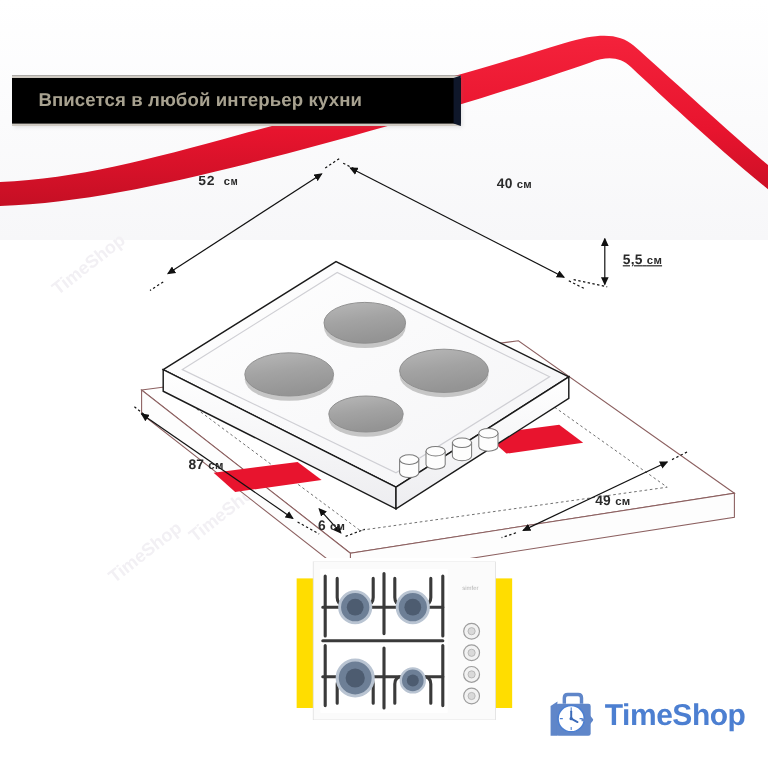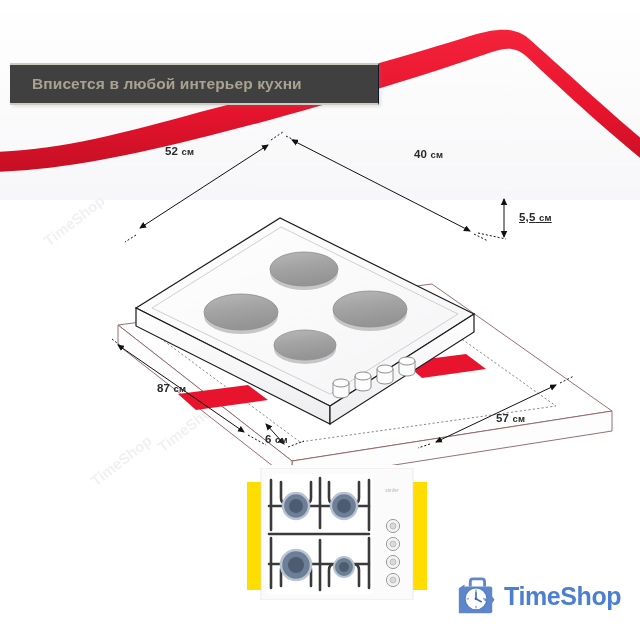--- a/index.html
+++ b/index.html
@@ -5,23 +5,23 @@
   html,body{margin:0;padding:0;background:#fff;}
   body{width:640px;height:640px;overflow:hidden;font-family:"Liberation Sans",sans-serif;}
   #stage{position:relative;width:640px;height:640px;background:#ffffff;overflow:hidden;}
 
   
   .ribbon-layer{position:absolute;left:0;top:0;width:640px;height:200px;}
 
   
   .banner{
     position:absolute;left:10px;top:63px;width:368px;height:38px;
-    background:#404040;
+    background:#000000;
     border-top:2px solid #cfcac2;border-bottom:2px solid #cfcac2;
-    border-right:1px solid #0f172a;
+    border-right:6px solid #0f172a;
     box-shadow:2px 2px 3px rgba(120,120,120,.18);
     display:flex;align-items:center;z-index:6;
   }
   .banner-text{
     padding-left:22px;font-size:15.5px;font-weight:bold;color:#a8a290;
     letter-spacing:.1px;white-space:nowrap;
   }
 
   
   .diagram{position:absolute;left:0;top:95px;width:640px;height:370px;z-index:4;}
@@ -191,42 +191,42 @@
 
       <line x1="266" y1="329" x2="284" y2="349" marker-start="url(#arrB)" marker-end="url(#arrA)"></line>
       <line x1="288" y1="352" x2="304" y2="346" stroke-dasharray="2,2"></line>
 
       <line x1="436" y1="347" x2="556" y2="290" marker-start="url(#arrB)" marker-end="url(#arrA)"></line>
       <line x1="430" y1="349" x2="418" y2="353" stroke-dasharray="2,2"></line>
       <line x1="560" y1="288" x2="574" y2="281" stroke-dasharray="2,2"></line>
     </g>
   </svg>
 
-  <div class="dim" style="left:165px;top:145px;">
+  <div class="dim" style="left:165px;top:145px;font-family:Liberation Mono, monospace;">
     <span>52</span>
     <span class="u">см</span>
   </div>
   <div class="dim" style="left:414px;top:148px;">
     <span>40</span>
     <span class="u">см</span>
   </div>
   <div class="dim" style="left:519px;top:211px;text-decoration:underline;">
     <span>5,5</span>
     <span class="u">см</span>
   </div>
   <div class="dim" style="left:157px;top:382px;">
     <span>87</span>
     <span class="u">см</span>
   </div>
   <div class="dim" style="left:265px;top:433px;">
     <span>6</span>
     <span class="u">см</span>
   </div>
   <div class="dim" style="left:496px;top:412px;">
-    <span>57</span>
+    <span>49</span>
     <span class="u">см</span>
   </div>
 
   <svg class="photo" viewBox="0 0 180 132">
 
     <rect x="0" y="14" width="16" height="108" fill="#ffdd00"></rect>
     <rect x="164" y="14" width="16" height="108" fill="#ffdd00"></rect>
 
     <rect x="14" y="0" width="152" height="132" fill="#fbfbfb" stroke="#dddddd" stroke-width="0.6"></rect>
 

